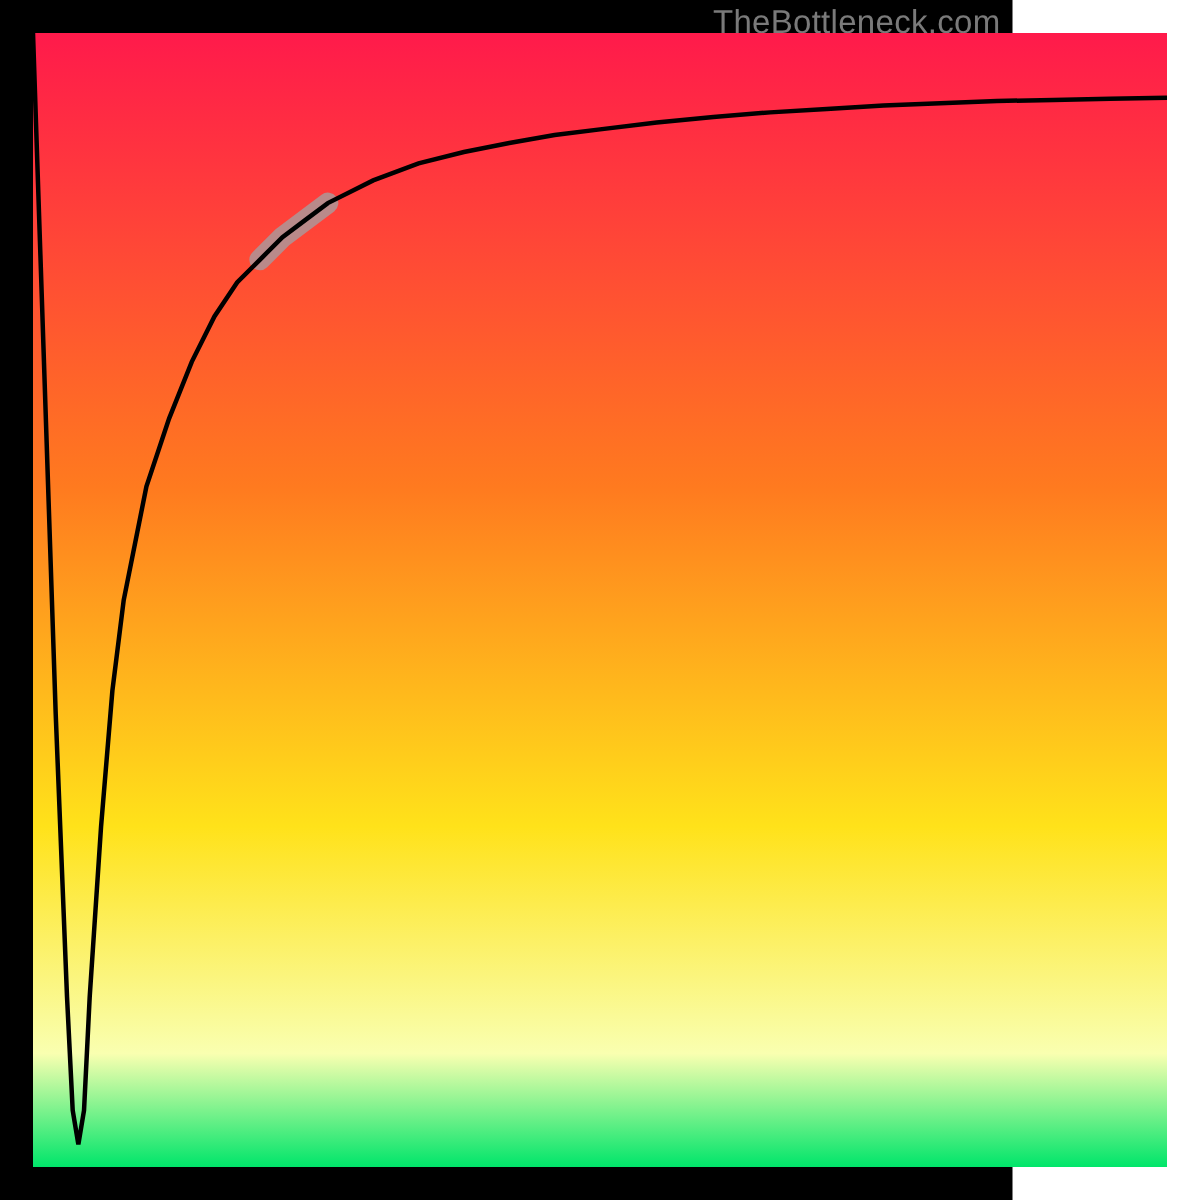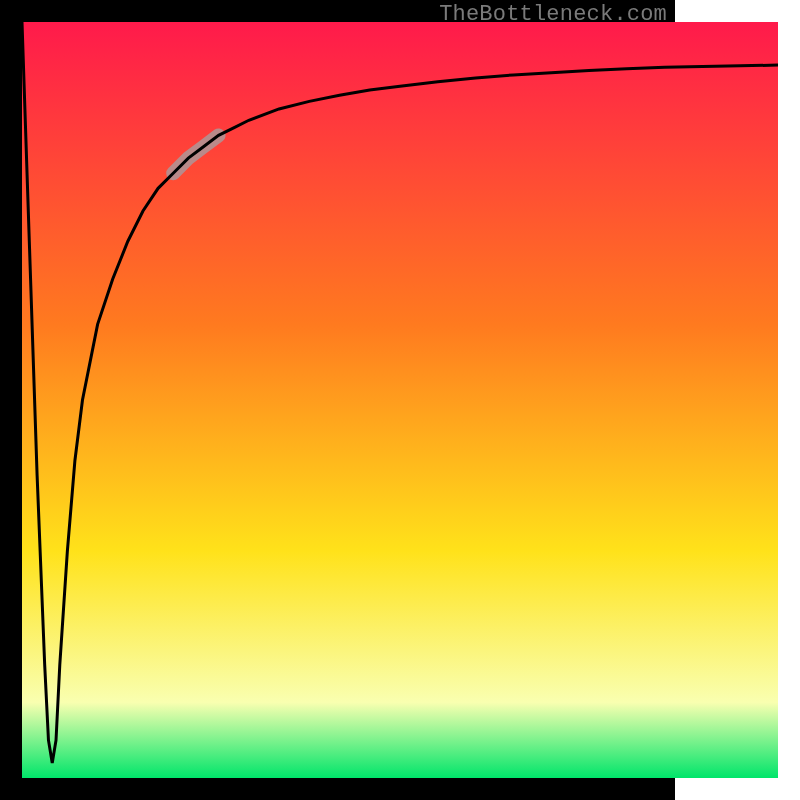--- a/index.html
+++ b/index.html
@@ -9,21 +9,20 @@
     height: 800px;
     background: #fff;
     font-family: Arial, Helvetica, sans-serif;
     overflow: hidden;
   }
   .outer {
     position: relative;
     width: 675px;
     height: 800px;
     background: #000;
-    font-family: Liberation Mono, monospace;
   }
   .watermark {
     position: absolute;
     top: 2px;
     right: 8px;
     color: #7a7a7a;
     font-size: 22px;
     font-weight: 500;
     letter-spacing: 0.2px;
     user-select: none;

